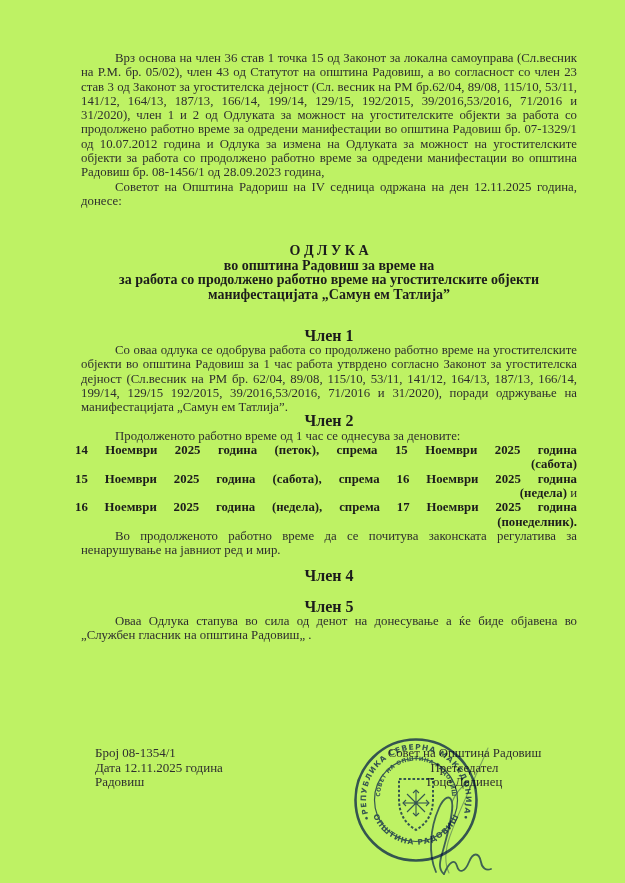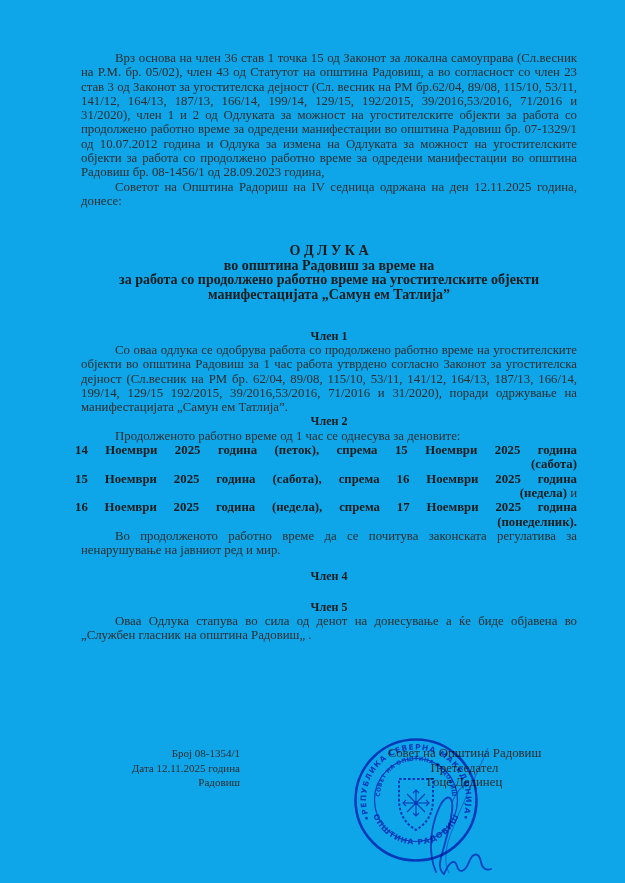--- a/index.html
+++ b/index.html
@@ -1,19 +1,19 @@
 <!DOCTYPE html>
 <html><head>
 <meta charset="utf-8">
 <style>
   html,body { margin:0; padding:0; background:#e8e8e8; }
   .page {
     position:relative;
     width:625px; height:883px;
-    background:#0ea5e9;
+    background:#bef264;
     font-family:"Liberation Serif", serif;
     color:#2e2e2e;
     overflow:hidden;
     margin:0 auto;
   }
   .content {
     position:absolute;
     left:81px; top:51px; width:496px;
     font-size:12.8px;
     line-height:14.3px;
@@ -27,37 +27,37 @@
     font-weight:700;
     color:#1c1c1c;
     font-size:14px;
     line-height:14.6px;
   }
   .article-h {
     margin:0;
     text-align:center;
     font-weight:700;
     color:#1c1c1c;
-    font-size:12px;
+    font-size:16px;
     line-height:14.3px;
   }
   .mt26 { margin-top:26px; }
   .mt22 { margin-top:22px; }
   .mt12 { margin-top:12px; }
   .mt16 { margin-top:16px; }
 
   .day { margin-left:-6px; font-weight:700; color:#1c1c1c; }
   .jline { display:block; text-align:justify; text-align-last:justify; }
   .cont  { display:block; text-align:right; }
   .hang2 { margin-left:-17px; }
   .cont .normal { font-weight:400; color:#2e2e2e; }
 
   .footer-left {
     position:absolute; left:95px; top:746px; width:145px;
-    text-align:right; font-size:11px; line-height:14.6px;
+    text-align:left; font-size:13px; line-height:14.6px;
   }
   .footer-right {
     position:absolute; left:382px; top:746px; width:165px;
     text-align:center; font-size:12.8px; line-height:14.6px;
   }
   .footer-left div, .footer-right div { white-space:nowrap; }
 
   .stamp-svg {
     position:absolute; left:352px; top:736px;
     width:128px; height:128px;

